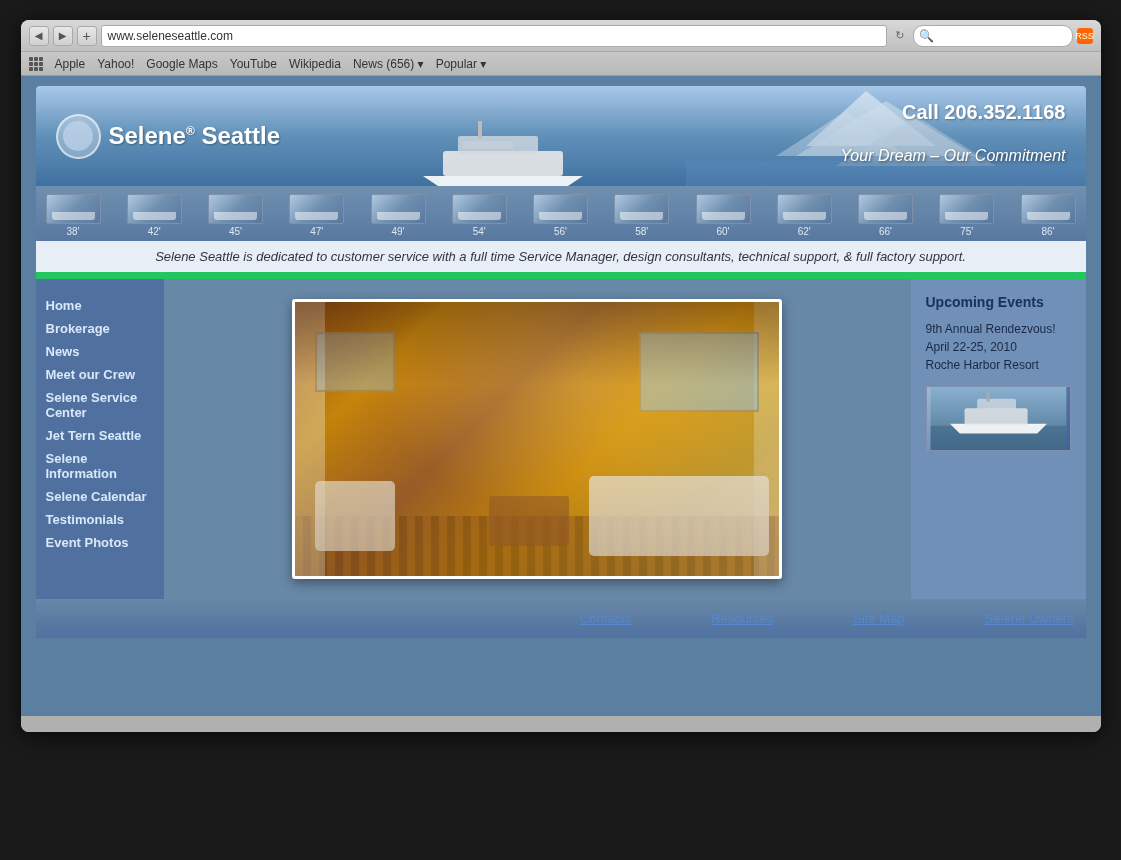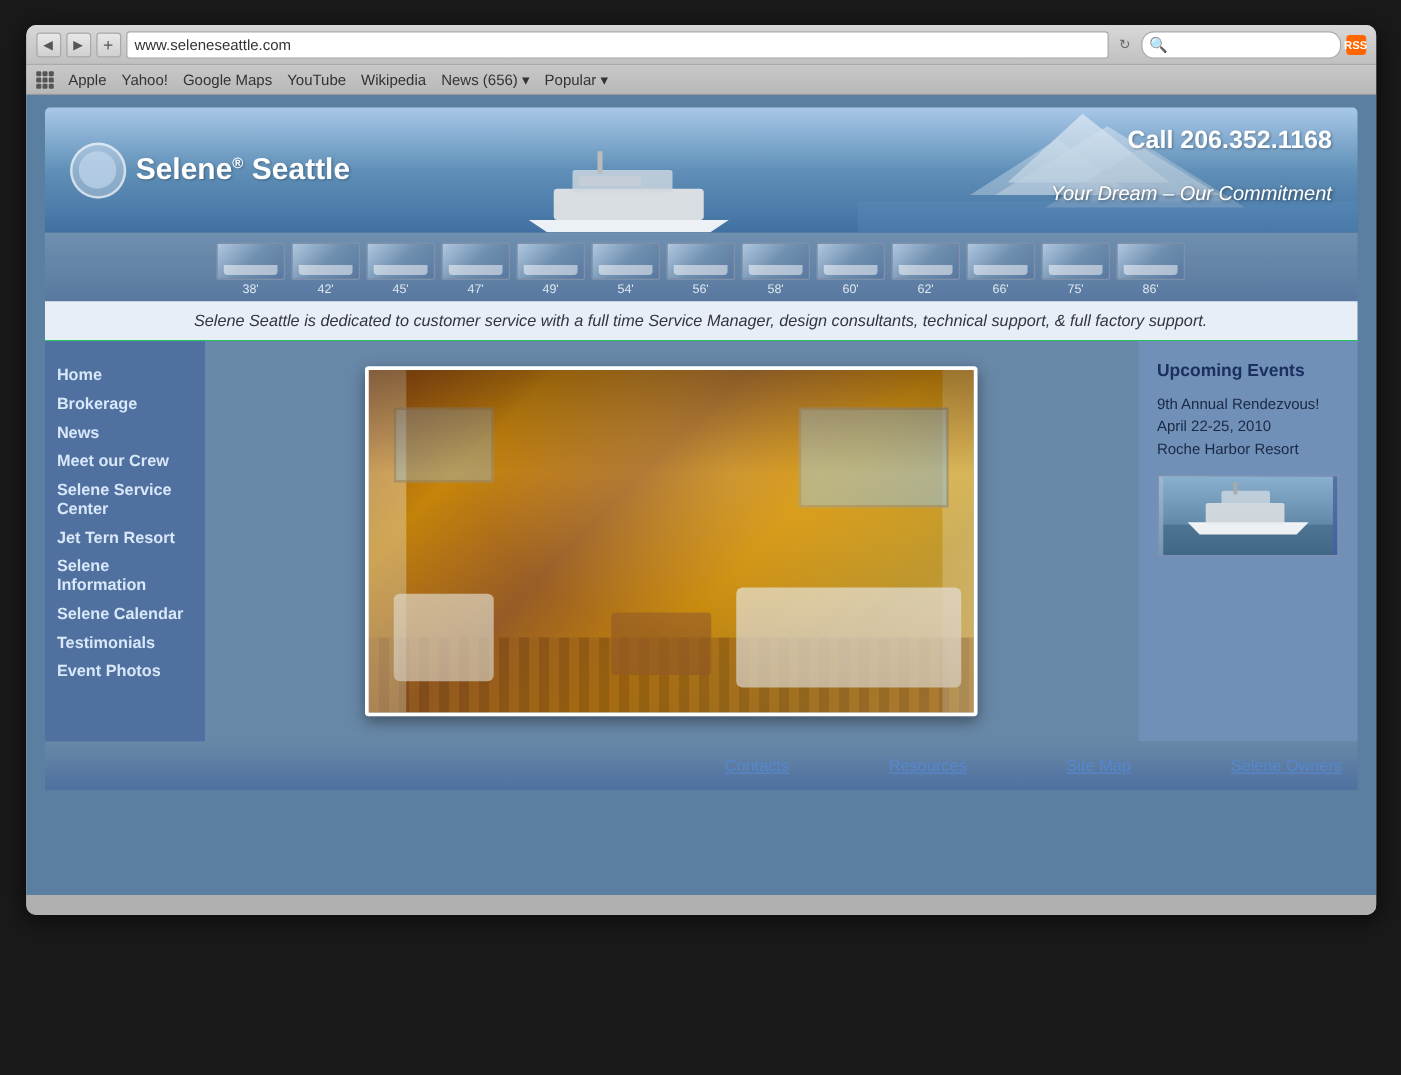--- a/index.html
+++ b/index.html
@@ -119,21 +119,21 @@
     .rss-icon {
       width: 16px;
       height: 16px;
       background: #f60;
       border-radius: 3px;
       font-size: 9px;
       display: flex;
       align-items: center;
       justify-content: center;
       color: white;
-      font-weight: bold;
+      font-weight: normal;
       text-align: center;
     }
 
     .bookmarks-bar {
       background: linear-gradient(to bottom, #c8c8c8, #b8b8b8);
       height: 24px;
       display: flex;
       align-items: center;
       padding: 0 8px;
       gap: 12px;
@@ -234,21 +234,21 @@
       width: 400px;
       height: 100px;
       opacity: 0.6;
     }
 
     
     .yacht-nav {
       background: linear-gradient(to bottom, #7090b0, #5878a0);
       padding: 8px 10px 4px;
       display: flex;
-      justify-content: center;
+      justify-content: space-between;
       gap: 5px;
       align-items: flex-end;
     }
     .yacht-thumb {
       display: flex;
       flex-direction: column;
       align-items: center;
       cursor: pointer;
     }
     .yacht-img {
@@ -277,21 +277,21 @@
     }
 
     
     .tagline-bar {
       background: #e8eef5;
       padding: 8px;
       text-align: center;
       font-style: italic;
       font-size: 13px;
       color: #334;
-      border-bottom: 1px solid #22c55e;
+      border-bottom: 7px solid #22c55e;
     }
 
     
     .main-content {
       display: flex;
       background: #6888a8;
       min-height: 320px;
       gap: 0;
     }
 
@@ -612,21 +612,21 @@
     </div>
 
     <div class="main-content">
 
       <div class="sidebar">
         <a class="sidebar-link">Home</a>
         <a class="sidebar-link">Brokerage</a>
         <a class="sidebar-link">News</a>
         <a class="sidebar-link">Meet our Crew</a>
         <a class="sidebar-link">Selene Service Center</a>
-        <a class="sidebar-link">Jet Tern Resort</a>
+        <a class="sidebar-link">Jet Tern Seattle</a>
         <a class="sidebar-link">Selene Information</a>
         <a class="sidebar-link">Selene Calendar</a>
         <a class="sidebar-link">Testimonials</a>
         <a class="sidebar-link">Event Photos</a>
       </div>
 
       <div class="center-content">
         <div class="main-photo">
 
           <div class="interior-floor"></div>

